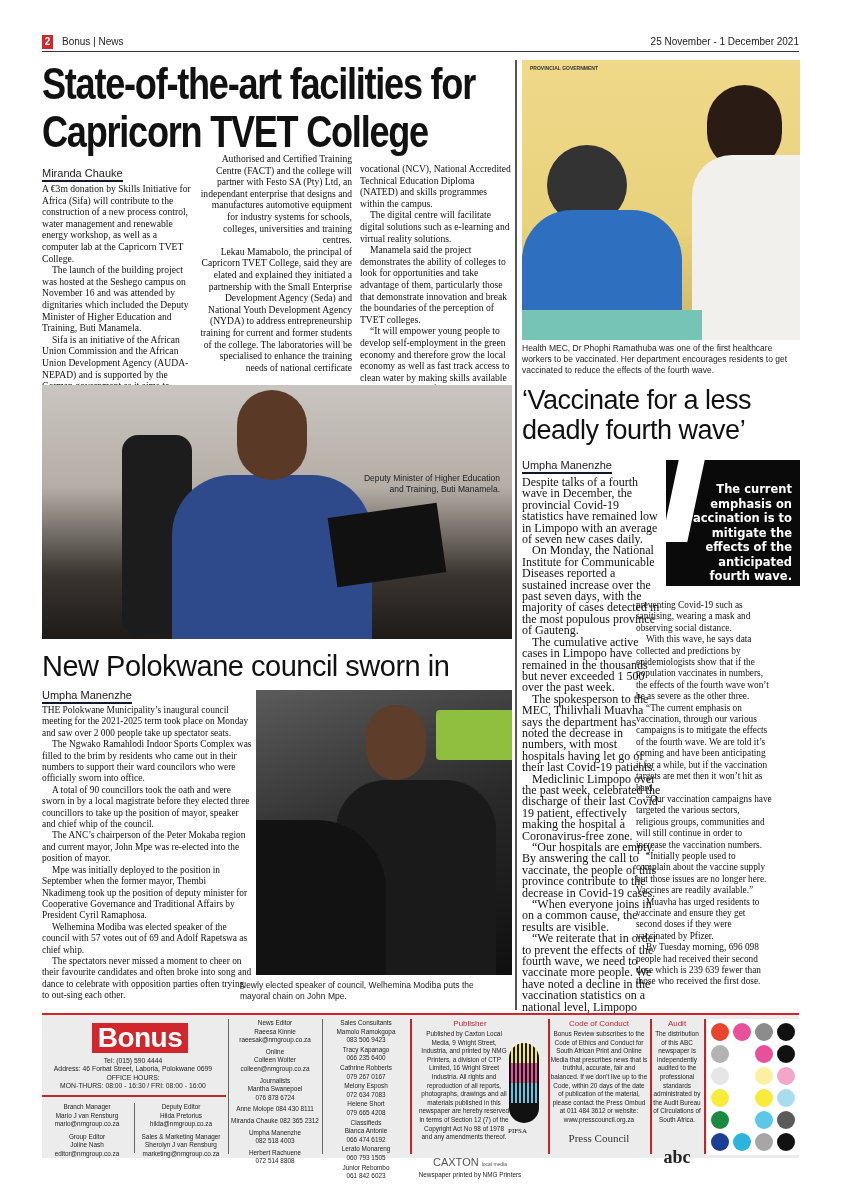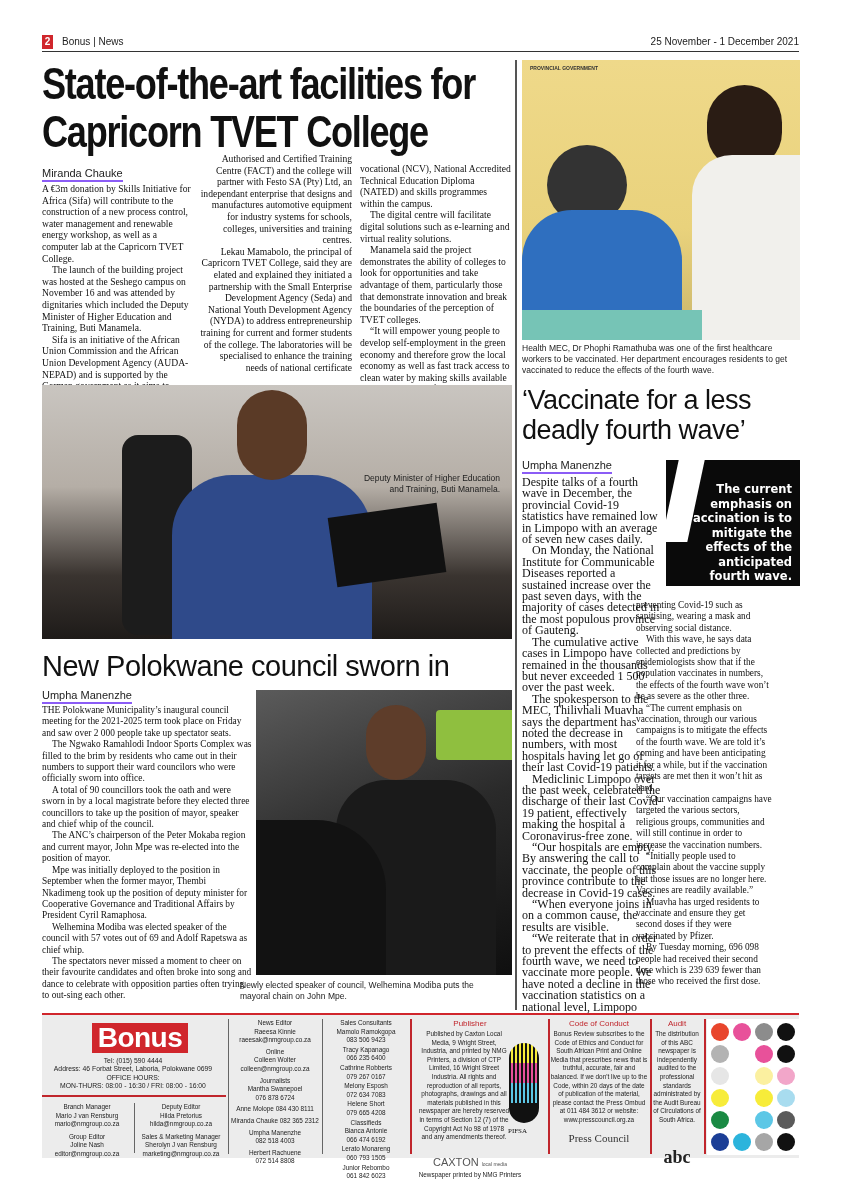--- a/index.html
+++ b/index.html
@@ -4,21 +4,21 @@
 <style>
   html, body { margin:0; padding:0; background:#fff; }
   body { width:842px; height:1191px; position:relative; overflow:hidden; font-family:"Liberation Serif", serif; color:#111; }
   .abs { position:absolute; }
   .header-bar { left:42px; top:35px; width:757px; height:16px; border-bottom:1px solid #333; }
   .page-num { position:absolute; left:0; top:0; width:11px; height:14px; background:#d0262c; color:#fff; font:bold 10px "Liberation Sans", sans-serif; text-align:center; line-height:14px; }
   .section { position:absolute; left:20px; top:1px; font:10px "Liberation Sans", sans-serif; color:#222; }
   .date { position:absolute; right:0; top:1px; font:10px "Liberation Sans", sans-serif; color:#222; }
 
   .headline1 { left:42px; top:60px; width:470px; font:bold 44px/48px "Liberation Sans", sans-serif; letter-spacing:-1.5px; transform:scaleX(0.82); transform-origin:left top; width:580px; }
-  .byline { font:11px "Liberation Sans", sans-serif; color:#222; border-bottom:2px solid #8b5cf6; display:inline-block; padding-bottom:1px; }
+  .byline { font:11px "Liberation Sans", sans-serif; color:#222; border-bottom:2px solid #0f172a; display:inline-block; padding-bottom:1px; }
   .col { font-size:9.6px; line-height:11.6px; text-align:left; }
   .col p { margin:0; text-indent:10px; }
   .col p:first-child { text-indent:0; }
 
   .photo { background:#444; overflow:hidden;text-align:right; }
   .caption { font:8.5px/11px "Liberation Sans", sans-serif; color:#222; }
   .headline2 { font:29px/33px "Liberation Sans", sans-serif; color:#111; letter-spacing:-0.5px; }
   .vline { background:#555; width:2px; }
 
   .quote-box { left:666px; top:460px; width:134px; height:126px; background:#0a0a0a; color:#fff; }
@@ -71,21 +71,21 @@
   <div class="caption" style="position:absolute;left:318px;top:88px;width:140px;">Deputy Minister of Higher Education and Training, Buti Manamela.</div>
 </div>
 
 <div class="abs vline" style="left:515px;top:60px;height:950px;"></div>
 
 <div class="abs headline2" style="left:42px;top:650px;width:470px;">New Polokwane council sworn in</div>
 <div class="abs" style="left:42px;top:685px;">
   <span class="byline">Umpha Manenzhe</span>
 </div>
 <div class="abs col" style="left:42px;top:705px;width:210px;font-size:9.4px;line-height:11.4px;" id="a2c">
-    <p>THE Polokwane Municipality’s inaugural council meeting for the 2021-2025 term took place on Friday and saw over 2 000 people take up spectator seats.</p>
+    <p>THE Polokwane Municipality’s inaugural council meeting for the 2021-2025 term took place on Monday and saw over 2 000 people take up spectator seats.</p>
     <p>The Ngwako Ramahlodi Indoor Sports Complex was filled to the brim by residents who came out in their numbers to support their ward councilors who were officially sworn into office.</p>
     <p>A total of 90 councillors took the oath and were sworn in by a local magistrate before they elected three councillors to take up the position of mayor, speaker and chief whip of the council.</p>
     <p>The ANC’s chairperson of the Peter Mokaba region and current mayor, John Mpe was re-elected into the position of mayor.</p>
     <p>Mpe was initially deployed to the position in September when the former mayor, Thembi Nkadimeng took up the position of deputy minister for Cooperative Governance and Traditional Affairs by President Cyril Ramaphosa.</p>
     <p>Welhemina Modiba was elected speaker of the council with 57 votes out of 69 and Adolf Rapetswa as chief whip.</p>
     <p>The spectators never missed a moment to cheer on their favourite candidates and often broke into song and dance to celebrate with opposition parties often trying to out-sing each other.</p>
   </div>
 <div class="abs photo" style="left:256px;top:690px;width:256px;height:285px;background:linear-gradient(160deg,#5b5b5b 0%,#2a2a2a 50%,#0f0f0f 100%);">
   <div style="position:absolute;left:180px;top:20px;width:80px;height:50px;background:#8fbf3f;border-radius:4px;"></div>
   <div style="position:absolute;left:110px;top:15px;width:60px;height:75px;background:#5e3d2a;border-radius:30px;"></div>

